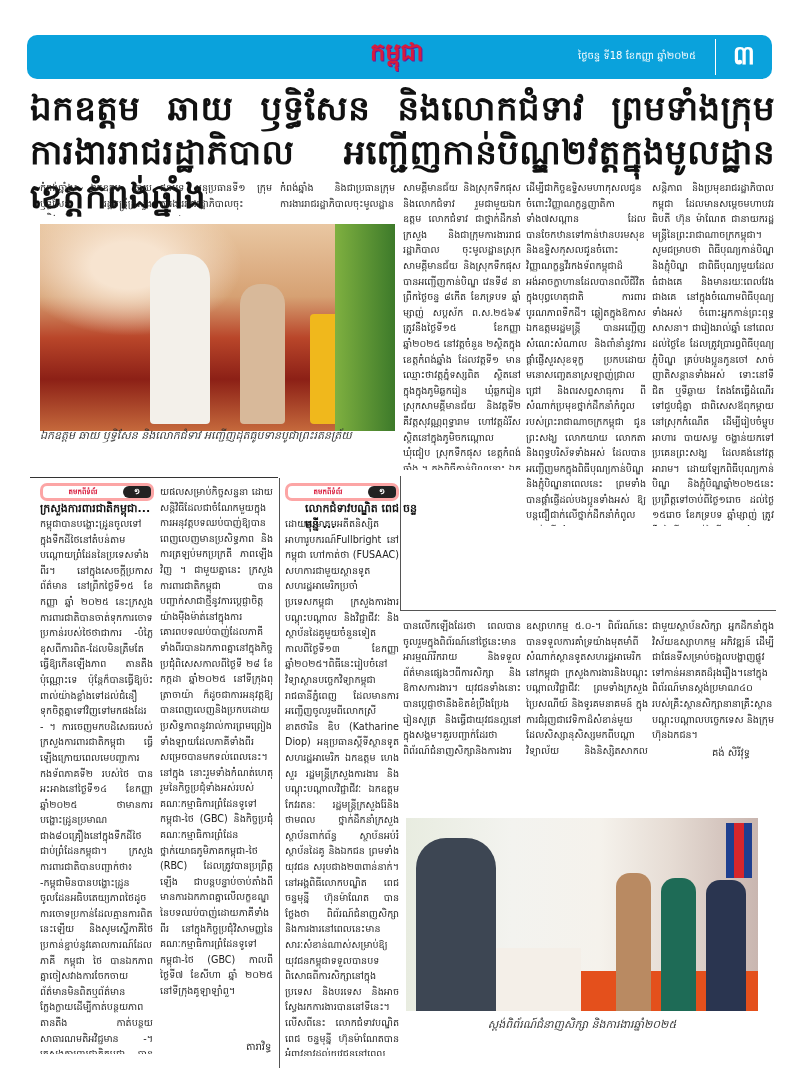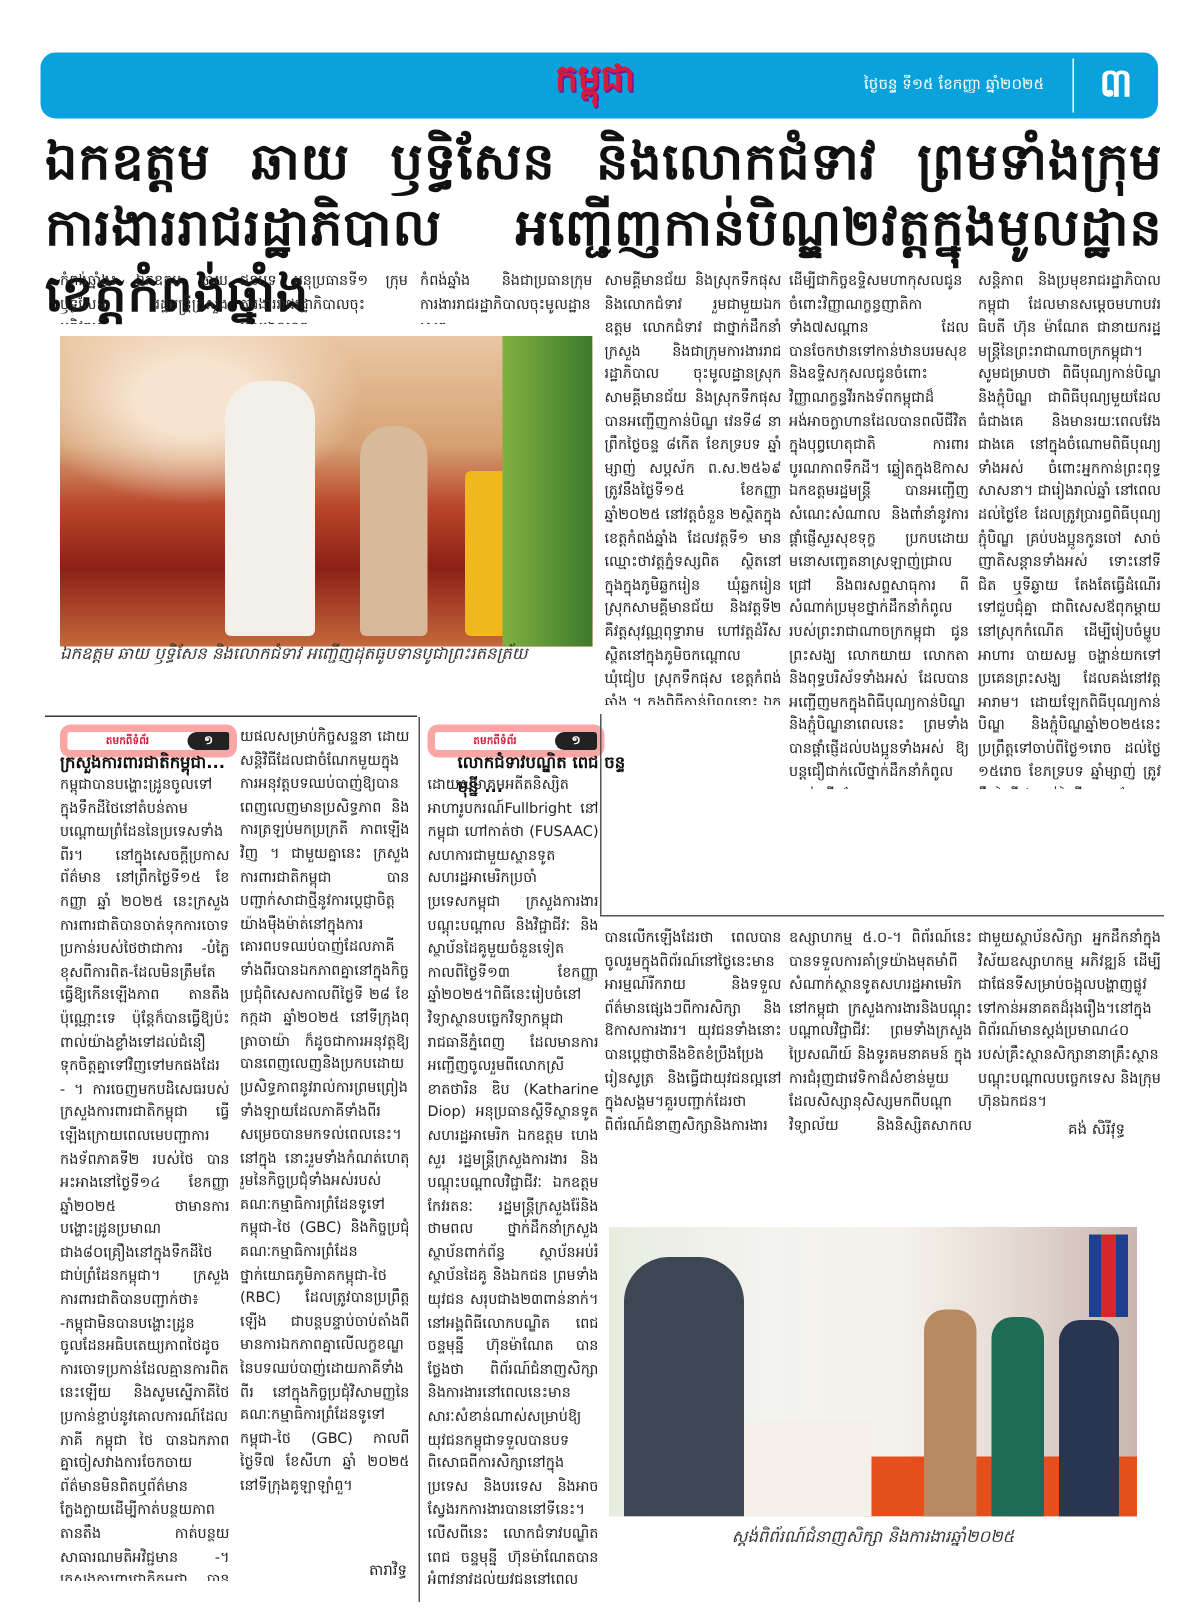--- a/index.html
+++ b/index.html
@@ -34,37 +34,37 @@
   .photo2 .floor { position:absolute; left:170px; bottom:0; width:190px; height:40px; background:#e4501c; }
   .photo2 .p1 { position:absolute; left:10px; top:20px; width:80px; height:173px; background:#3d4653; border-radius:30px 30px 0 0; }
   .photo2 .p2 { position:absolute; left:210px; top:55px; width:35px; height:138px; background:#b98a62; border-radius:14px 14px 0 0; }
   .photo2 .p3 { position:absolute; left:255px; top:60px; width:35px; height:133px; background:#1e6b56; border-radius:14px 14px 0 0; }
   .photo2 .p4 { position:absolute; left:300px; top:62px; width:40px; height:131px; background:#2a3550; border-radius:14px 14px 0 0; }
   .photo2 .table { position:absolute; left:85px; top:130px; width:90px; height:63px; background:#f4efe8; }
   .photo2 .flag { position:absolute; left:320px; top:5px; width:26px; height:55px; background:linear-gradient(90deg,#1f3f8f 0 30%, #d7262c 30% 70%, #1f3f8f 70%); }
   .caption2 { position:absolute; left:406px; top:1016px; width:352px; text-align:center;
               font-style:italic; font-size:11px; line-height:17px; color:#333; }
   .boxed { position:absolute; border:1px solid #333; }
-  .teaser-tag { position:absolute; height:12px; border:5px solid #fca5a5; border-radius:7px;
+  .teaser-tag { position:absolute; height:12px; border:3px solid #fca5a5; border-radius:7px;
                 display:flex; align-items:center; overflow:hidden; }
   .teaser-tag .tag-label { flex:1; text-align:center; font-size:7px; font-weight:bold; color:#d81b3c; }
   .teaser-tag .tag-num { width:28px; height:100%; background:#222; color:#fff; font-size:8px;
                           font-weight:bold; display:flex; align-items:center; justify-content:center;
                           border-radius:7px 0 0 7px; }
   .teaser-title { position:absolute; font-size:11px; font-weight:bold; color:#111; }
   .rule-v { position:absolute; width:1px; background:#555; }
   .rule-h { position:absolute; height:1px; background:#555; }
   .byline { position:absolute; font-size:10px; color:#222; }
 </style>
 </head>
 <body>
 
 <div class="header">
   <span class="logo">កម្ពុជា</span>
-  <span class="date">ថ្ងៃចន្ទ ទី១៥ ខែកញ្ញា ឆ្នាំ២០២៥</span>
+  <span class="date">ថ្ងៃចន្ទ ទី18 ខែកញ្ញា ឆ្នាំ២០២៥</span>
   <span class="page-divider"></span>
   <span class="page-num">៣</span>
 </div>
 
 <div class="headline">ឯកឧត្តម ឆាយ ឫទ្ធិសែន និងលោកជំទាវ ព្រមទាំងក្រុមការងាររាជរដ្ឋាភិបាល អញ្ជើញកាន់បិណ្ឌ២វត្តក្នុងមូលដ្ឋានខេត្តកំពង់ឆ្នាំង</div>
 
 <div class="col" style="left:40px;top:180px;width:112px;height:36px;">កំពង់ឆ្នាំង៖ ឯកឧត្តម ឆាយ ឫទ្ធិសែន រដ្ឋមន្ត្រីក្រសួងអភិវឌ្ឍន៍</div>
 <div class="col" style="left:160px;top:180px;width:112px;height:36px;">ជនបទ អនុប្រធានទី១ ក្រុមការងាររាជរដ្ឋាភិបាលចុះមូលដ្ឋានខេត្ត</div>
 <div class="col" style="left:280px;top:180px;width:115px;height:36px;">កំពង់ឆ្នាំង និងជាប្រធានក្រុមការងាររាជរដ្ឋាភិបាលចុះមូលដ្ឋានស្រុក</div>
 

